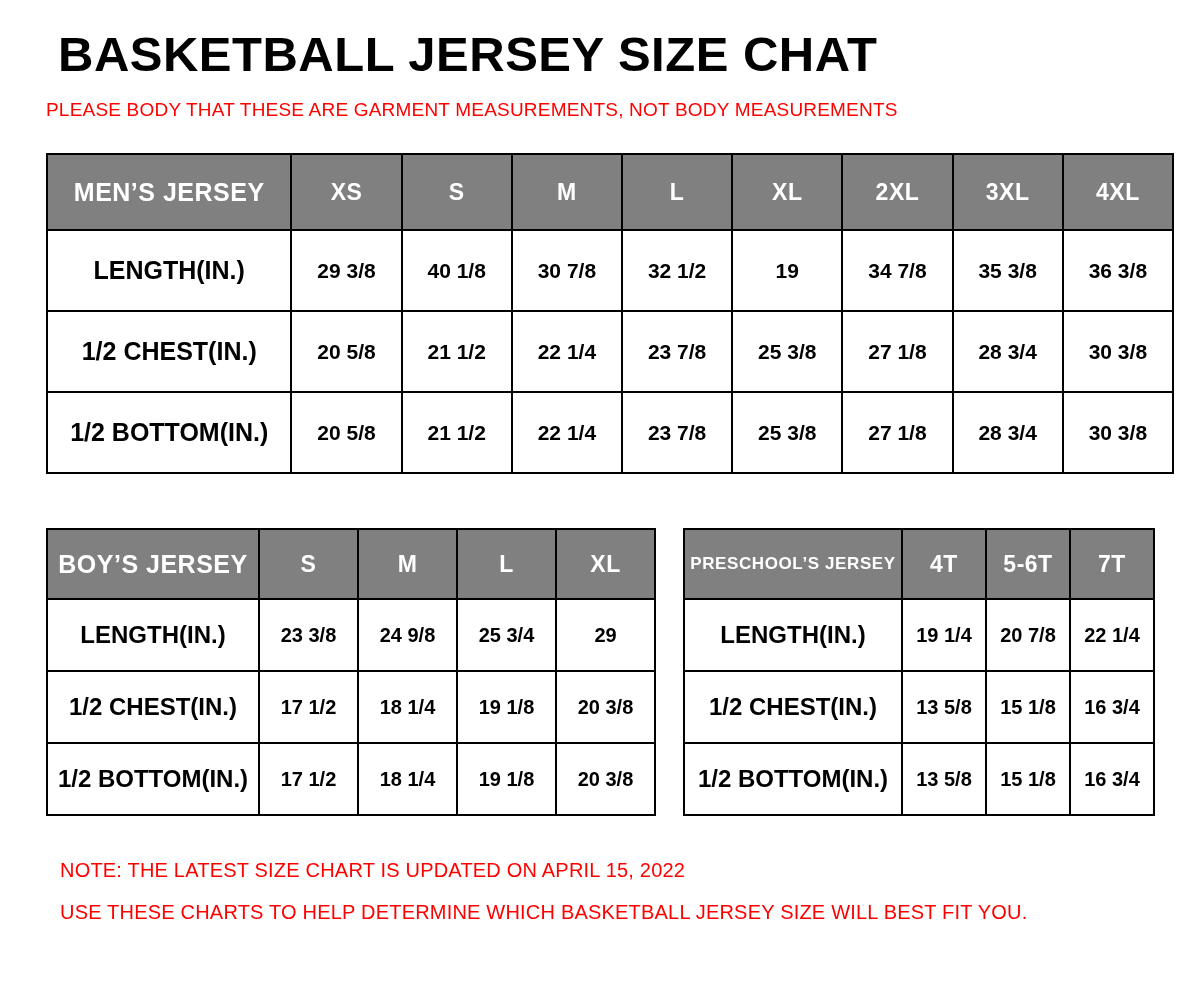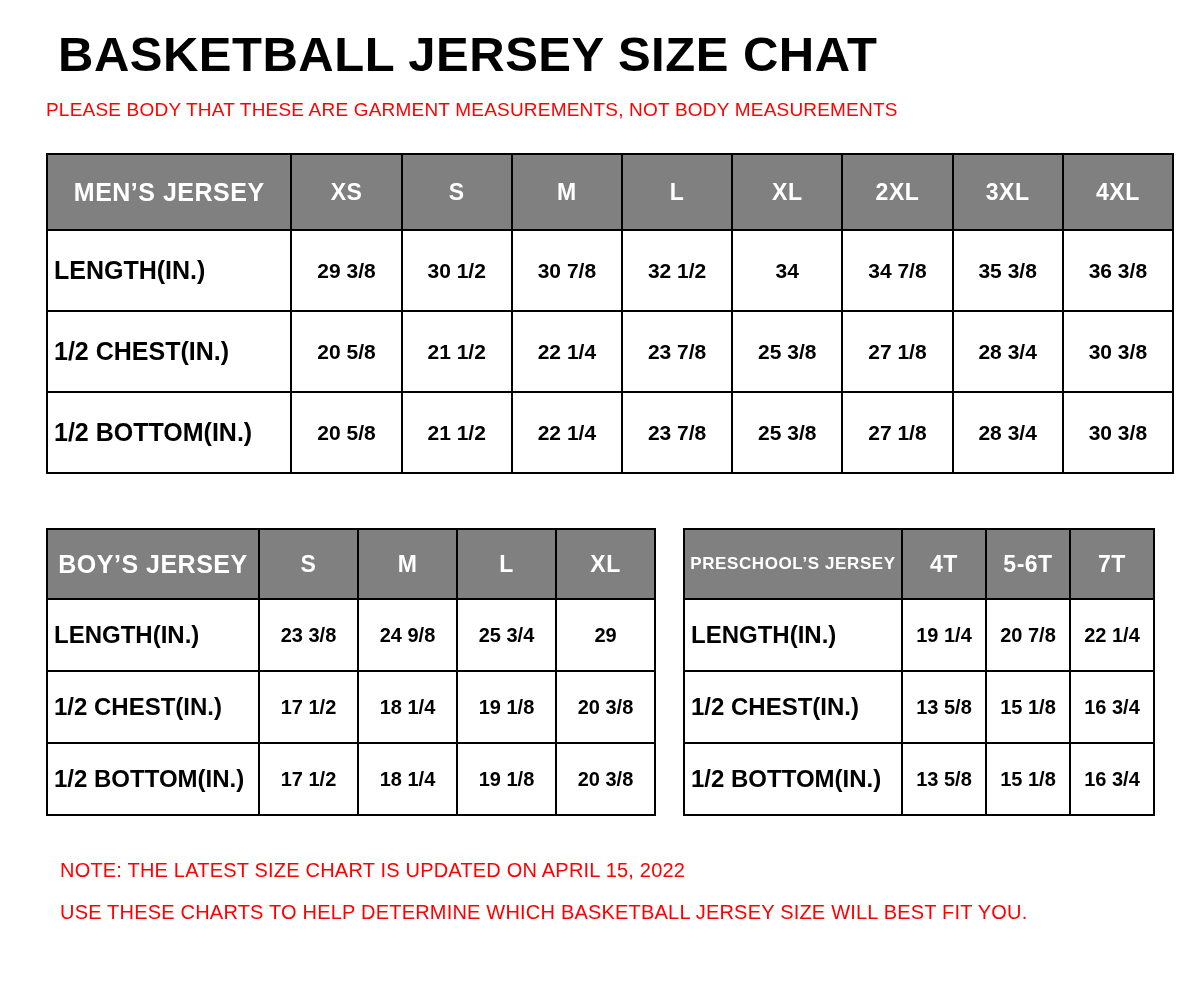--- a/index.html
+++ b/index.html
@@ -61,21 +61,21 @@
   .hdr-cell.label {
     font-size: 25px;
     text-align: center;
   }
   .hdr-cell.small {
     font-size: 17px;
     letter-spacing: 0.6px;
   }
   .row-label {
     font-size: 25px;
-    text-align: left;
+    text-align: center;
     font-weight: bold;
     height: 77px;
     padding: 0 6px;
     white-space: nowrap;
   }
   .val {
     font-size: 21px;
     font-weight: bold;
     height: 77px;
   }
@@ -152,24 +152,24 @@
         <td class="hdr-cell">M</td>
         <td class="hdr-cell">L</td>
         <td class="hdr-cell">XL</td>
         <td class="hdr-cell">2XL</td>
         <td class="hdr-cell">3XL</td>
         <td class="hdr-cell">4XL</td>
       </tr>
       <tr>
         <td class="row-label">LENGTH(IN.)</td>
         <td class="val">29  3/8</td>
-        <td class="val">30  1/2</td>
+        <td class="val">40  1/8</td>
         <td class="val">30  7/8</td>
         <td class="val">32  1/2</td>
-        <td class="val">34</td>
+        <td class="val">19</td>
         <td class="val">34  7/8</td>
         <td class="val">35  3/8</td>
         <td class="val">36  3/8</td>
       </tr>
       <tr>
         <td class="row-label">1/2  CHEST(IN.)</td>
         <td class="val">20  5/8</td>
         <td class="val">21  1/2</td>
         <td class="val">22  1/4</td>
         <td class="val">23  7/8</td>

